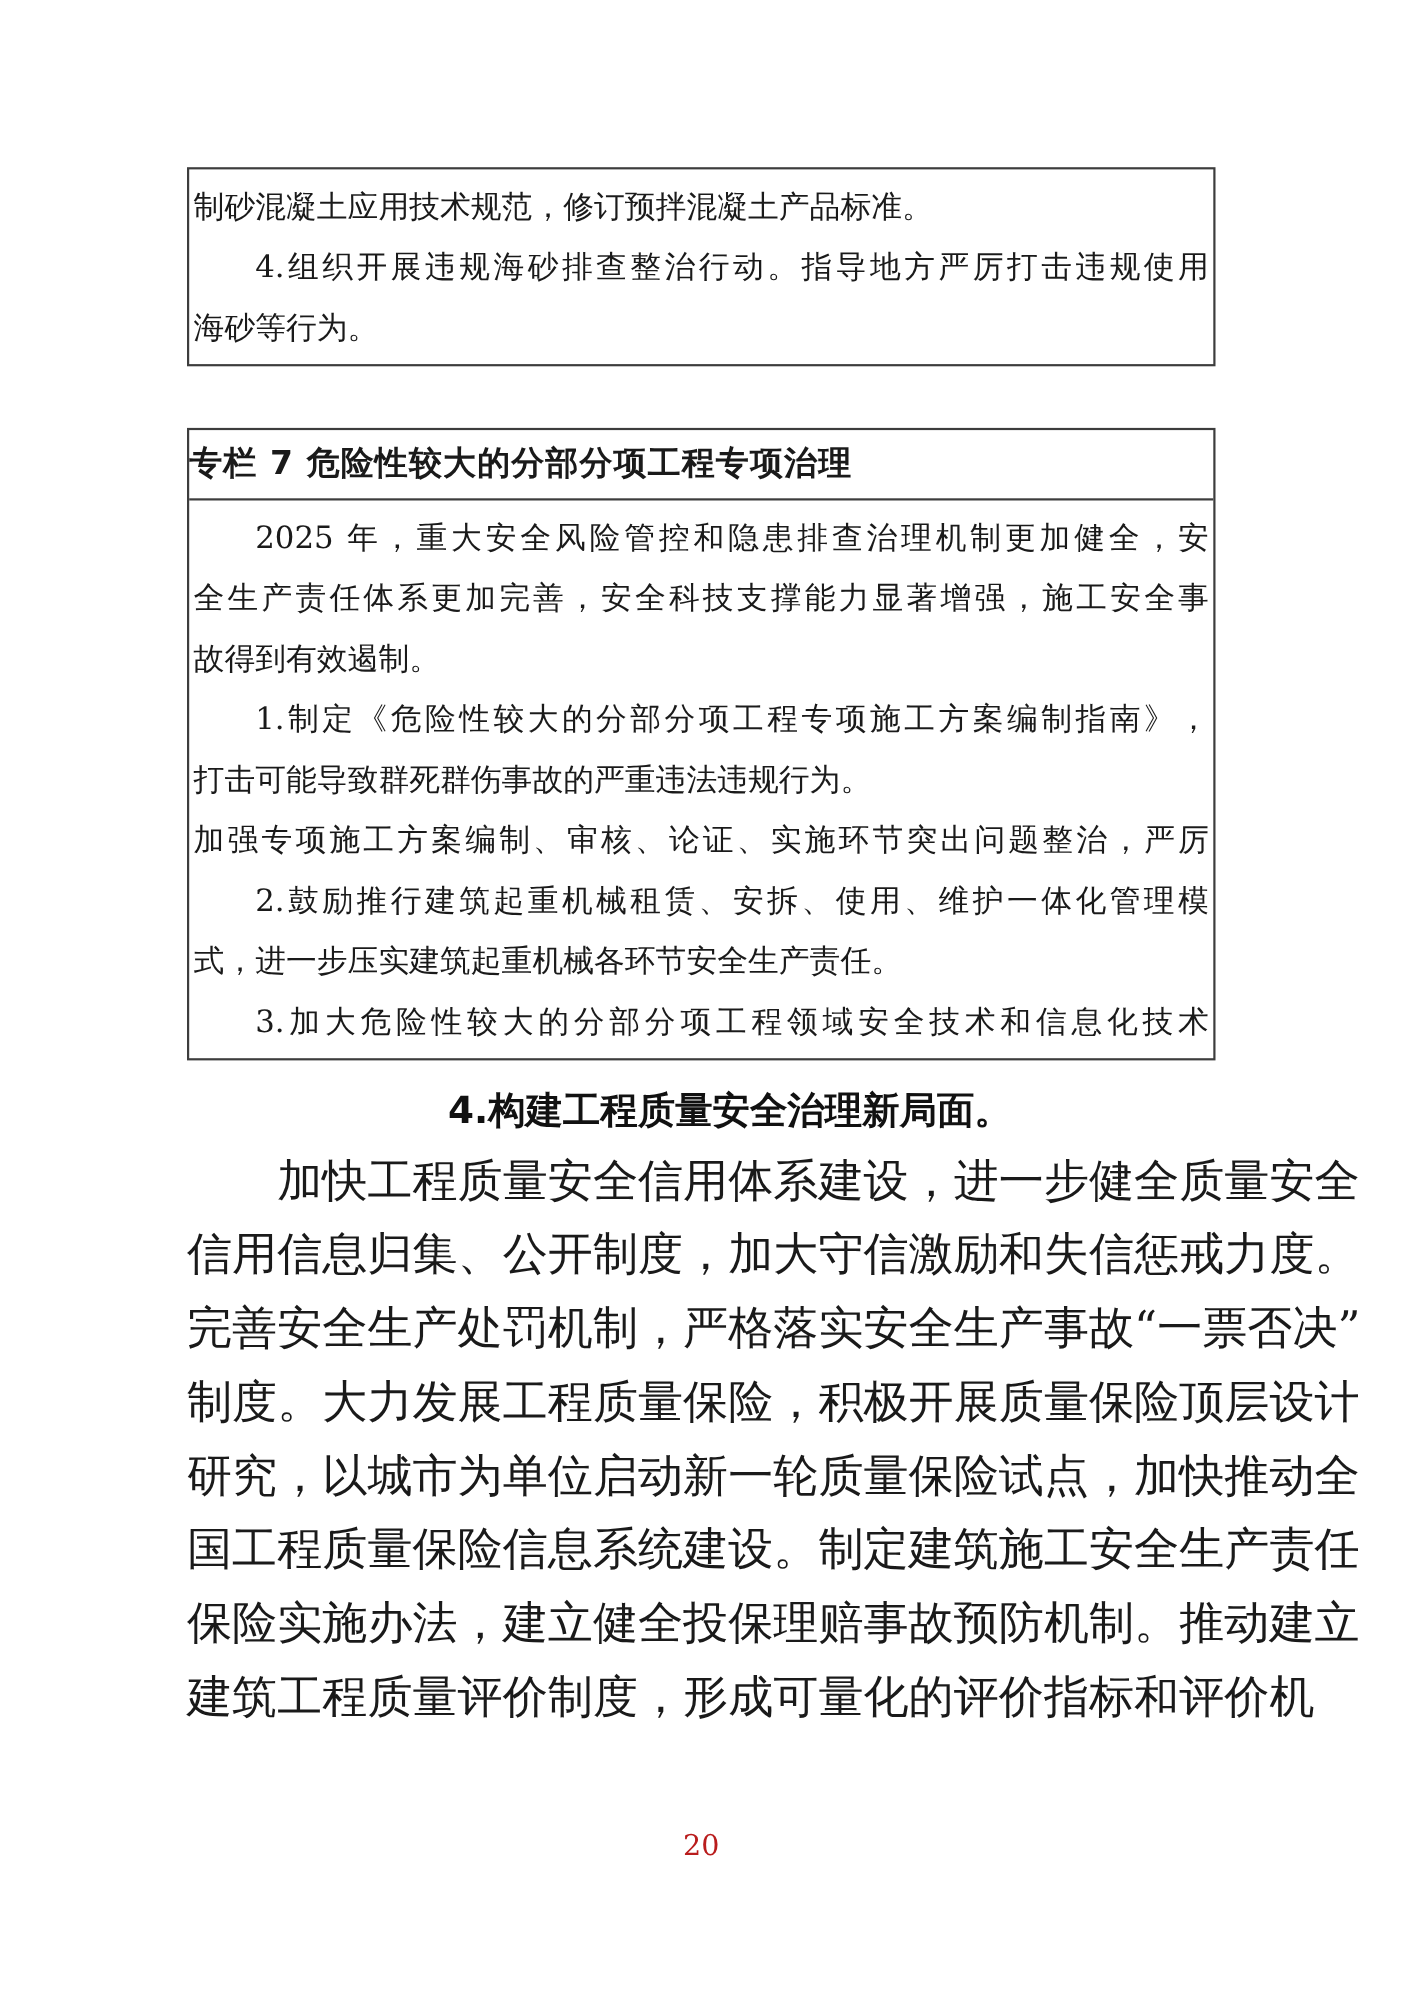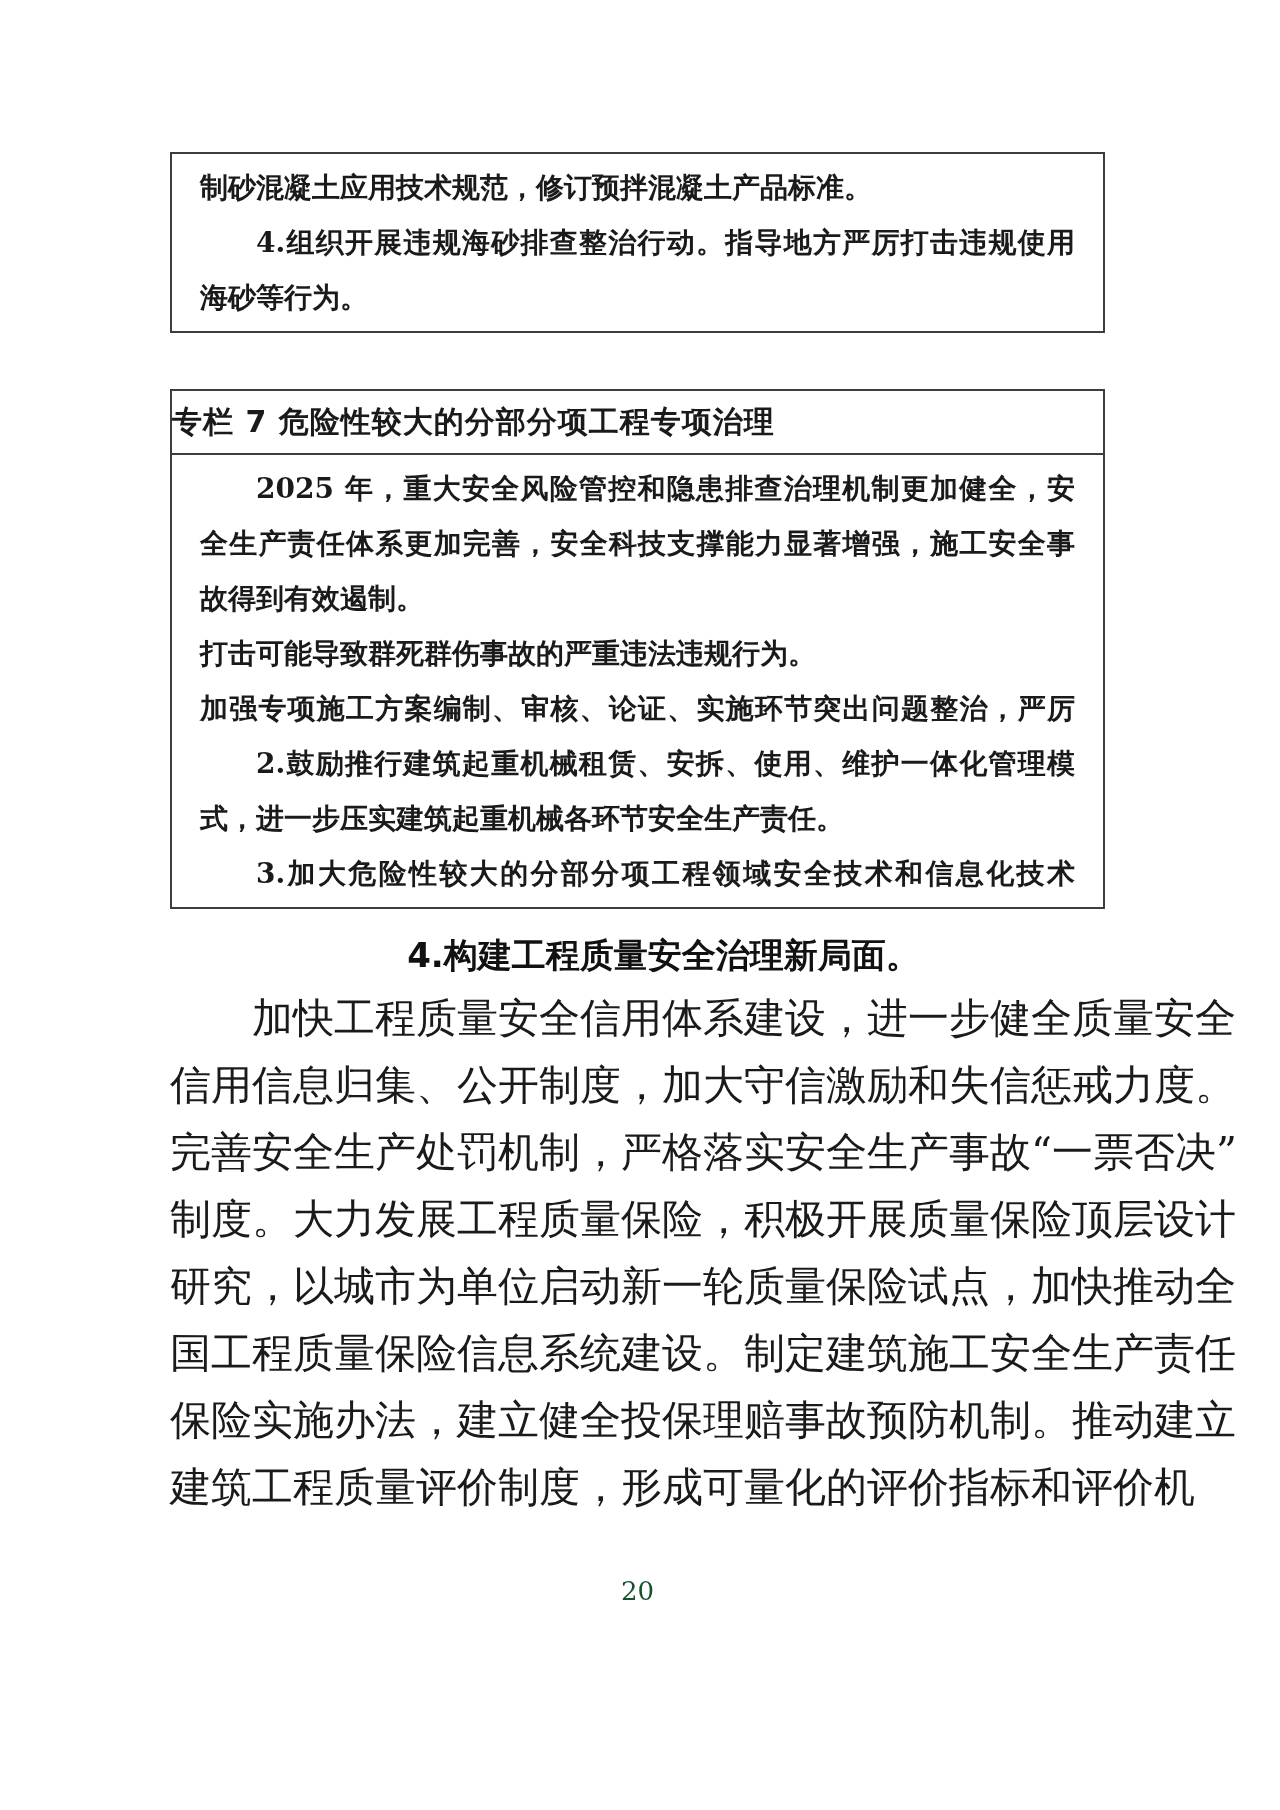--- a/index.html
+++ b/index.html
@@ -31,21 +31,21 @@
   .box-header {
     height: 62px;
     line-height: 62px;
     text-align: left;
     font-family: "DejaVu Sans", "Liberation Sans", sans-serif;
     font-weight: bold;
     font-size: 30px;
     border-bottom: 2px solid #3d3d3d;
     letter-spacing: 1px;
   }
-  .box-body { padding: 6px 28px; font-weight: bold; }
+  .box-body { padding: 6px 4px; }
   .box-body .line {
     font-size: 28px;
     line-height: 55px;
     white-space: nowrap;
   }
   .line.fill {
     white-space: normal;
     text-align: justify;
     text-align-last: justify;
     text-justify: inter-character;
@@ -62,25 +62,25 @@
     text-align: center;
   }
   .main-text { margin-top: 0; }
   .main-text .line {
     font-size: 41px;
     line-height: 67px;
     white-space: nowrap;
     color: #1a1a1a;
   }
   .page-number {
-    margin-top: 52px;
+    margin-top: 84px;
     text-align: center;
     font-size: 26px;
     line-height: 36px;
-    color: #14532d;
+    color: #b91c1c;
   }
 </style>
 </head>
 <body>
 
 <div class="page">
   <div class="content">
 
     <section class="box box1">
       <div class="box-body">
@@ -89,20 +89,21 @@
           <div class="line">海砂等行为。</div>
         </div>
     </section>
 
     <section class="box box2">
       <div class="box-header">专栏 7 危险性较大的分部分项工程专项治理</div>
       <div class="box-body">
           <div class="line fill indent">2025 年，重大安全风险管控和隐患排查治理机制更加健全，安</div>
           <div class="line fill">全生产责任体系更加完善，安全科技支撑能力显著增强，施工安全事</div>
           <div class="line">故得到有效遏制。</div>
+          <div class="line fill indent">1.制定《危险性较大的分部分项工程专项施工方案编制指南》，</div>
           <div class="line">打击可能导致群死群伤事故的严重违法违规行为。</div>
           <div class="line fill">加强专项施工方案编制、审核、论证、实施环节突出问题整治，严厉</div>
           <div class="line fill indent">2.鼓励推行建筑起重机械租赁、安拆、使用、维护一体化管理模</div>
           <div class="line">式，进一步压实建筑起重机械各环节安全生产责任。</div>
           <div class="line fill indent">3.加大危险性较大的分部分项工程领域安全技术和信息化技术</div>
         </div>
     </section>
 
     <h2 class="heading">4.构建工程质量安全治理新局面。</h2>
 

